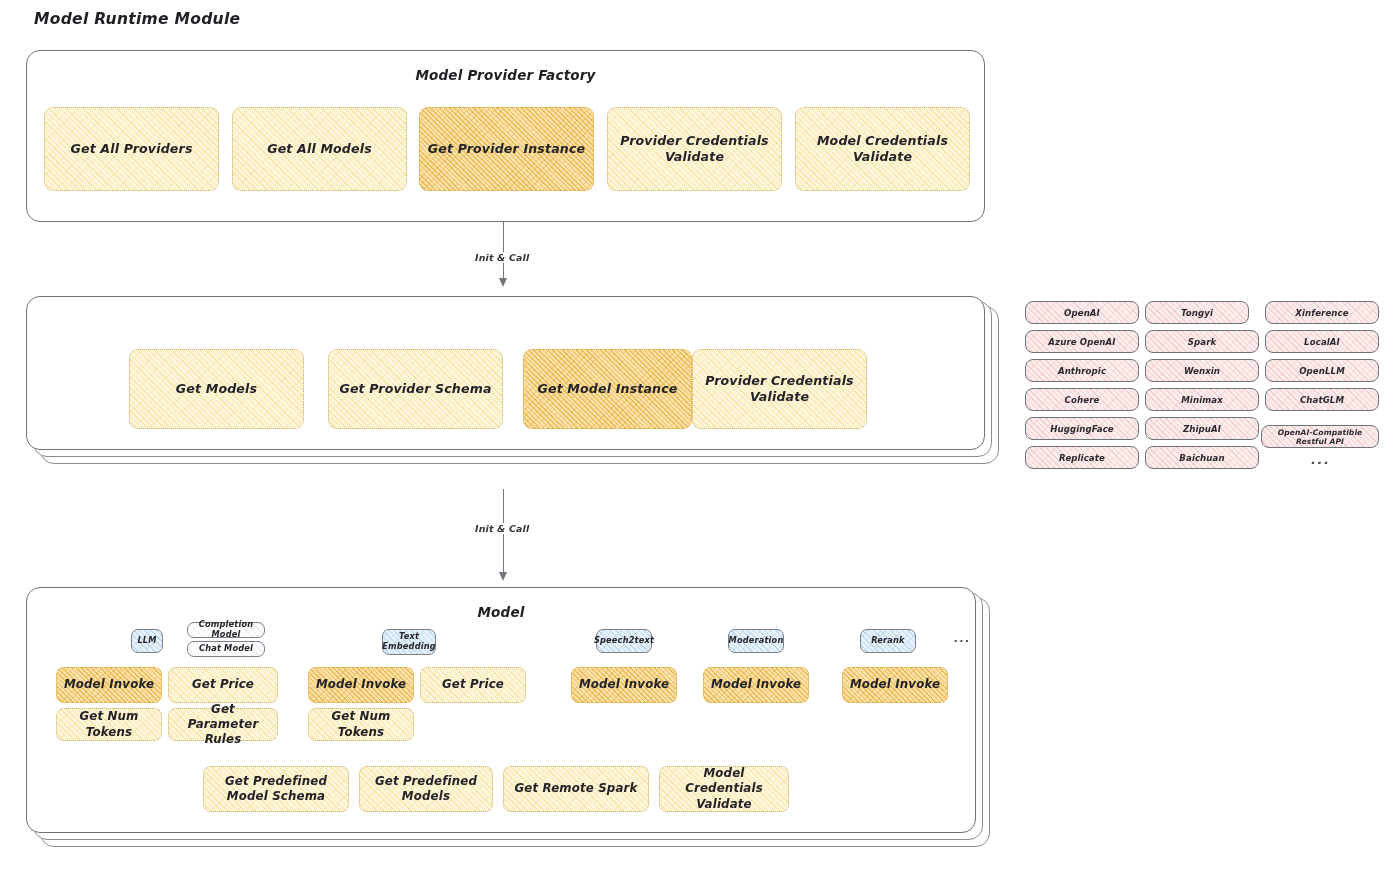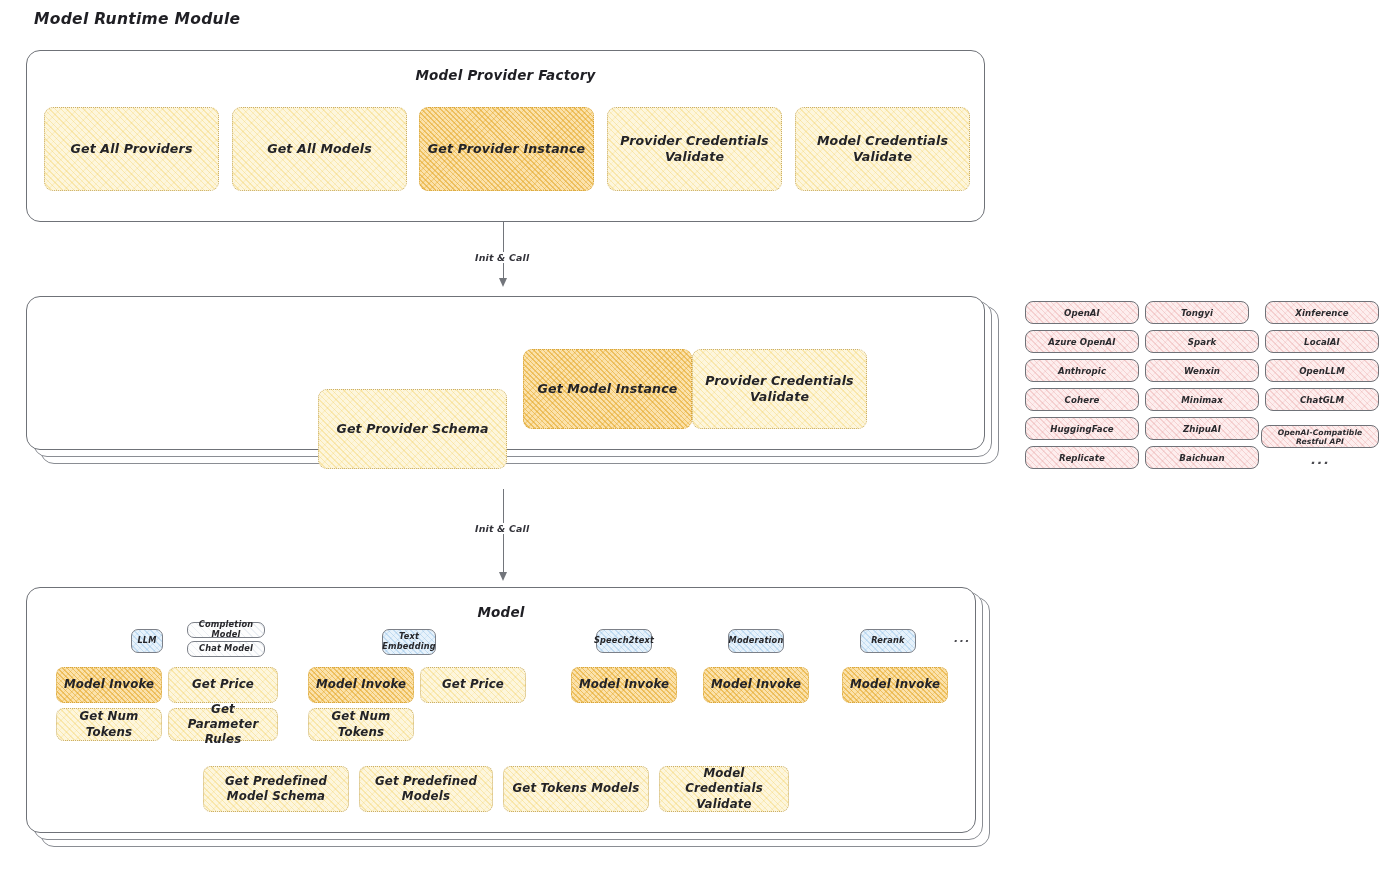--- a/index.html
+++ b/index.html
@@ -201,22 +201,23 @@
 
 <div class="arrow-line" style="left:503px; top:222px; height:62px;"></div>
 <div class="arrow-head" style="left:499px; top:278px;"></div>
 <div class="arrow-label hand" style="left:471px; top:252px;">Init &amp; Call</div>
 
 <div class="stack-layer" style="left:40px; top:306px; width:959px; height:158px;"></div>
 <div class="stack-layer" style="left:33px; top:301px; width:959px; height:156px;"></div>
 
 <div class="panel" style="left:26px; top:296px; width:959px; height:154px; z-index:2;">
 
-
-  <div class="chip hatch-yellow hand" style="left:291px; top:52px; width:189px; height:80px;margin-top:40px;">Get Provider Schema</div>
+  <div class="chip hatch-yellow hand" style="left:102px; top:52px; width:175px; height:80px;">Get Models</div>
+
+  <div class="chip hatch-yellow hand" style="left:301px; top:52px; width:175px; height:80px;">Get Provider Schema</div>
 
   <div class="chip gold hatch-gold hand" style="left:496px; top:52px; width:169px; height:80px;">Get Model Instance</div>
 
   <div class="chip hatch-yellow hand" style="left:665px; top:52px; width:175px; height:80px;">Provider Credentials Validate</div>
 </div>
 
 <div class="pill hatch-pink hand" style="left:1025px; top:301px; width:114px; height:23px;">OpenAI</div>
 <div class="pill hatch-pink hand" style="left:1025px; top:330px; width:114px; height:23px;">Azure OpenAI</div>
 <div class="pill hatch-pink hand" style="left:1025px; top:359px; width:114px; height:23px;">Anthropic</div>
 <div class="pill hatch-pink hand" style="left:1025px; top:388px; width:114px; height:23px;">Cohere</div>
@@ -268,15 +269,15 @@
   <div class="mpill hatch-blue hand" style="left:701px; top:41px; width:56px; height:24px;">Moderation</div>
   <div class="chip gold hatch-gold hand sm" style="left:676px; top:79px; width:106px; height:36px;">Model Invoke</div>
 
   <div class="mpill hatch-blue hand" style="left:833px; top:41px; width:56px; height:24px;">Rerank</div>
   <div class="chip gold hatch-gold hand sm" style="left:815px; top:79px; width:106px; height:36px;">Model Invoke</div>
 
   <div class="ellipsis hand" style="left:927px; top:44px; font-size:11px;">...</div>
 
   <div class="chip hatch-yellow hand sm" style="left:176px; top:178px; width:146px; height:46px;">Get Predefined Model Schema</div>
   <div class="chip hatch-yellow hand sm" style="left:332px; top:178px; width:134px; height:46px;">Get Predefined Models</div>
-  <div class="chip hatch-yellow hand sm" style="left:476px; top:178px; width:146px; height:46px;">Get Tokens Models</div>
+  <div class="chip hatch-yellow hand sm" style="left:476px; top:178px; width:146px; height:46px;">Get Remote Spark</div>
   <div class="chip hatch-yellow hand sm" style="left:632px; top:178px; width:130px; height:46px;">Model Credentials Validate</div>
 </div>
 
 </body></html>

